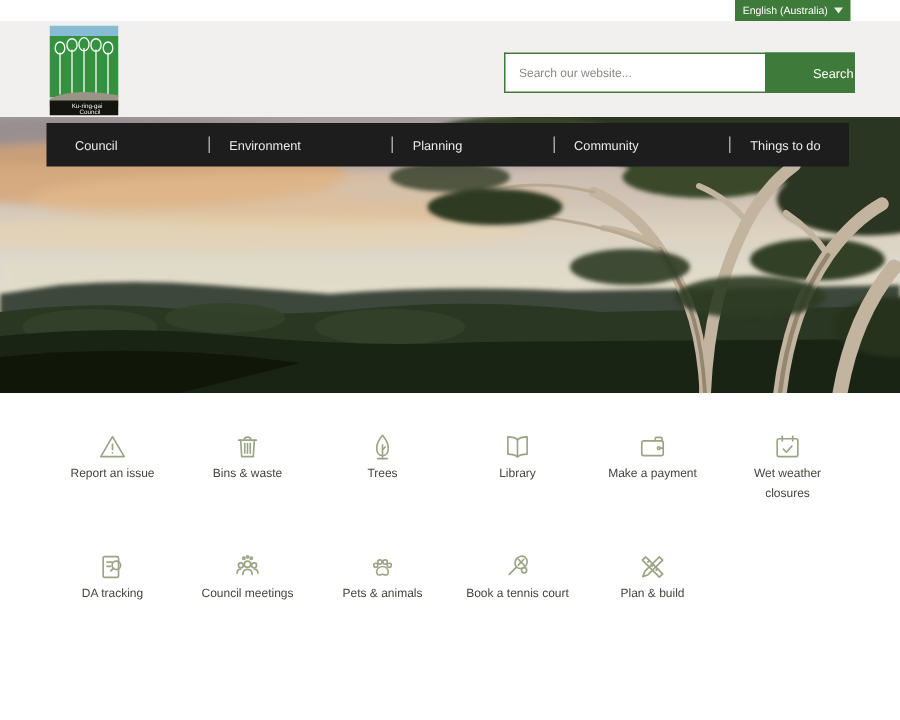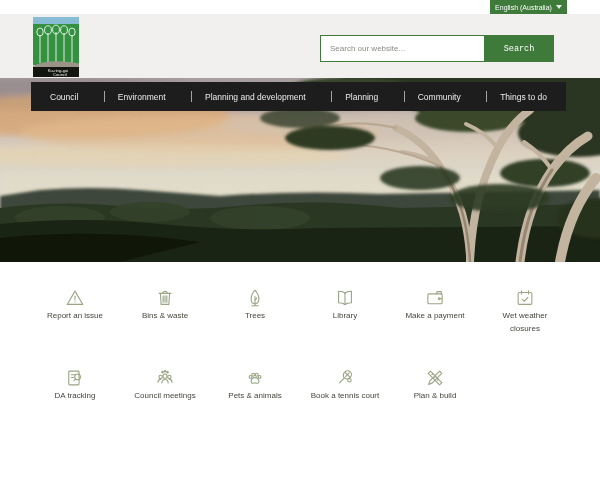--- a/index.html
+++ b/index.html
@@ -18,26 +18,26 @@
   .lang-btn{position:absolute;left:490px;top:0;width:77px;height:14px;background:var(--brand-green);
     color:#fff;font-size:7px;display:flex;align-items:center;justify-content:center;gap:4px;
     border:none;cursor:pointer;font-family:inherit;}
   .caret{width:0;height:0;border-left:3px solid transparent;border-right:3px solid transparent;
     border-top:4px solid #e8f0e6;display:inline-block;}
 
   
   .header{position:absolute;left:0;top:14px;width:600px;height:64px;background:var(--header-bg);}
   .logo{position:absolute;left:33px;top:17px;width:46px;height:60px;cursor:pointer;}
 
-  .search{position:absolute;left:320px;top:35px;width:234px;height:27px;display:flex;}
+  .search{position:absolute;left:336px;top:35px;width:234px;height:27px;display:flex;}
   .search input{flex:1;min-width:0;border:1px solid var(--brand-green);border-right:none;
     font-size:8px;padding:0 0 0 9px;color:#444;outline:none;background:#fff;font-family:inherit;}
   .search input::placeholder{color:#8a8a85;}
-  .search button{width:70px;background:var(--brand-green);color:#fff;border:1px solid var(--brand-green);
-    font-size:8.5px;cursor:pointer;font-family:Liberation Mono, monospace;}
+  .search button{width:60px;background:var(--brand-green);color:#fff;border:1px solid var(--brand-green);
+    font-size:8.5px;cursor:pointer;font-family:Liberation Sans, sans-serif;text-align:right;}
 
   
   .hero{position:absolute;left:0;top:78px;width:600px;height:184px;}
   .hero svg{display:block;width:100%;height:100%;}
 
   
   .navbar{position:absolute;left:31px;top:82px;width:535px;height:29px;background:var(--nav-bg);
     display:flex;align-items:center;padding:0 6px;}
   .navbar ul{list-style:none;display:flex;width:100%;justify-content:space-between;align-items:center;}
   .navbar li{display:flex;align-items:center;color:#ececec;font-size:8.5px;cursor:pointer;white-space:nowrap;}
@@ -168,23 +168,20 @@
 
   <div class="navbar">
     <ul>
       <li>
           <span>Council</span>
         </li>
       <li>
           <span>Environment</span>
         </li>
       <li>
-          <span>Planning and development</span>
-        </li>
-      <li>
           <span>Planning</span>
         </li>
       <li>
           <span>Community</span>
         </li>
       <li>
           <span>Things to do</span>
         </li>
     </ul>
   </div>

